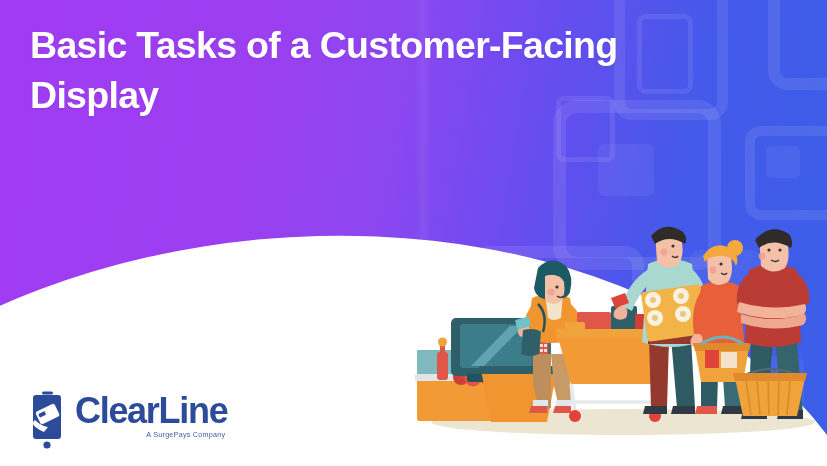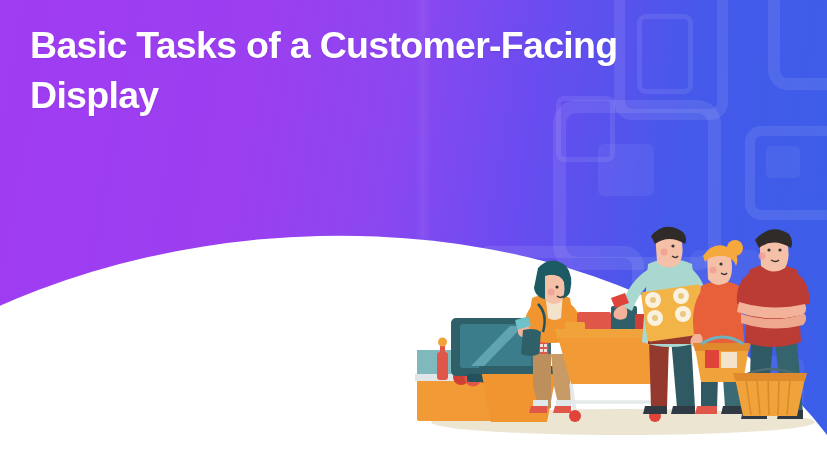--- a/index.html
+++ b/index.html
@@ -281,14 +281,32 @@
             <line x1="385" y1="154" x2="382" y2="189"></line>
           </g>
           <path d="M338 150 q28 -14 56 0" stroke="#4d6b75" stroke-width="2.5" fill="none"></path>
           <polygon points="328,147 402,147 400,155 330,155" fill="#e08a2e"></polygon>
         </g>
 
       </g>
     </svg>
   </div>
 
+  <div class="logo">
+    <div class="logo-mark">
+      <svg viewBox="0 0 40 62" xmlns="http://www.w3.org/2000/svg" width="40" height="62">
+        <rect x="5" y="7" width="28" height="44" rx="3" fill="#2c4b9b"></rect>
+        <rect x="14" y="3.5" width="11" height="3" rx="1.5" fill="#2c4b9b"></rect>
+        <circle cx="19" cy="57" r="3.6" fill="#2c4b9b"></circle>
+        <g transform="rotate(-26 20 28)">
+          <rect x="10" y="19" width="21" height="14" rx="2.5" fill="#ffffff"></rect>
+          <rect x="12" y="22" width="7" height="4" rx="1" fill="#2c4b9b"></rect>
+        </g>
+        <path d="M7 32 q6 6 13 7 l-4 5 q-8 -3 -12 -9 Z" fill="#ffffff"></path>
+      </svg>
+    </div>
+    <div class="logo-text-wrap">
+      <div class="logo-word">ClearLine</div>
+      <div class="logo-tag">A SurgePays Company</div>
+    </div>
+  </div>
 
 </div>
 
 </body></html>

